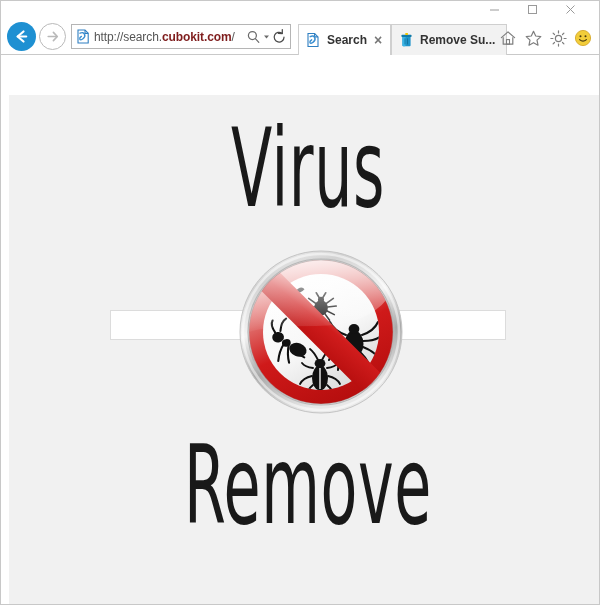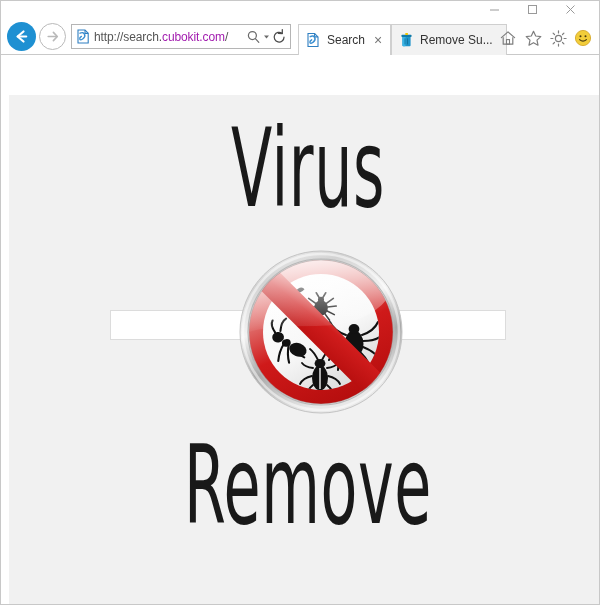--- a/index.html
+++ b/index.html
@@ -83,38 +83,39 @@
   #page-favicon { width: 14px; height: 15px; flex: 0 0 auto; margin-right: 4px; }
   #url-text {
     flex: 1 1 auto;
     font-size: 12px;
     color: #555555;
     white-space: nowrap;
     overflow: hidden;
     line-height: 14px;
     letter-spacing: -0.1px;
   }
-  #url-text .url-host { color: #a21caf; font-weight: normal; }
+  #url-text .url-host { color: #7f1d1d; font-weight: bold; }
   #search-glass { flex: 0 0 auto; width: 15px; height: 18px; margin-right: 1px; }
   #search-caret { flex: 0 0 auto; width: 9px; height: 18px; }
   #refresh-btn  { flex: 0 0 auto; width: 17px; height: 18px; cursor: pointer; }
 
   
   .tab {
     position: absolute;
     top: 7px;
     height: 31px;
     background: #ffffff;
     border-left: 1px solid #cfcfcf;
     border-right: 1px solid #cfcfcf;
     border-top: 1px solid #cfcfcf;
     display: flex;
     align-items: center;
     padding: 0 5px 0 7px;
     cursor: pointer;
+    font-weight: bold;
   }
   #tab-0 { left: 297px; width: 93px; background: #ffffff; }
   #tab-1 { left: 390px; width: 116px; background: #f2f2f2; }
   .tab-icon { width: 15px; height: 16px; flex: 0 0 auto; margin-right: 6px; }
   .tab-label {
     flex: 1 1 auto;
     font-size: 12px;
     color: #333333;
     white-space: nowrap;
     overflow: hidden;

